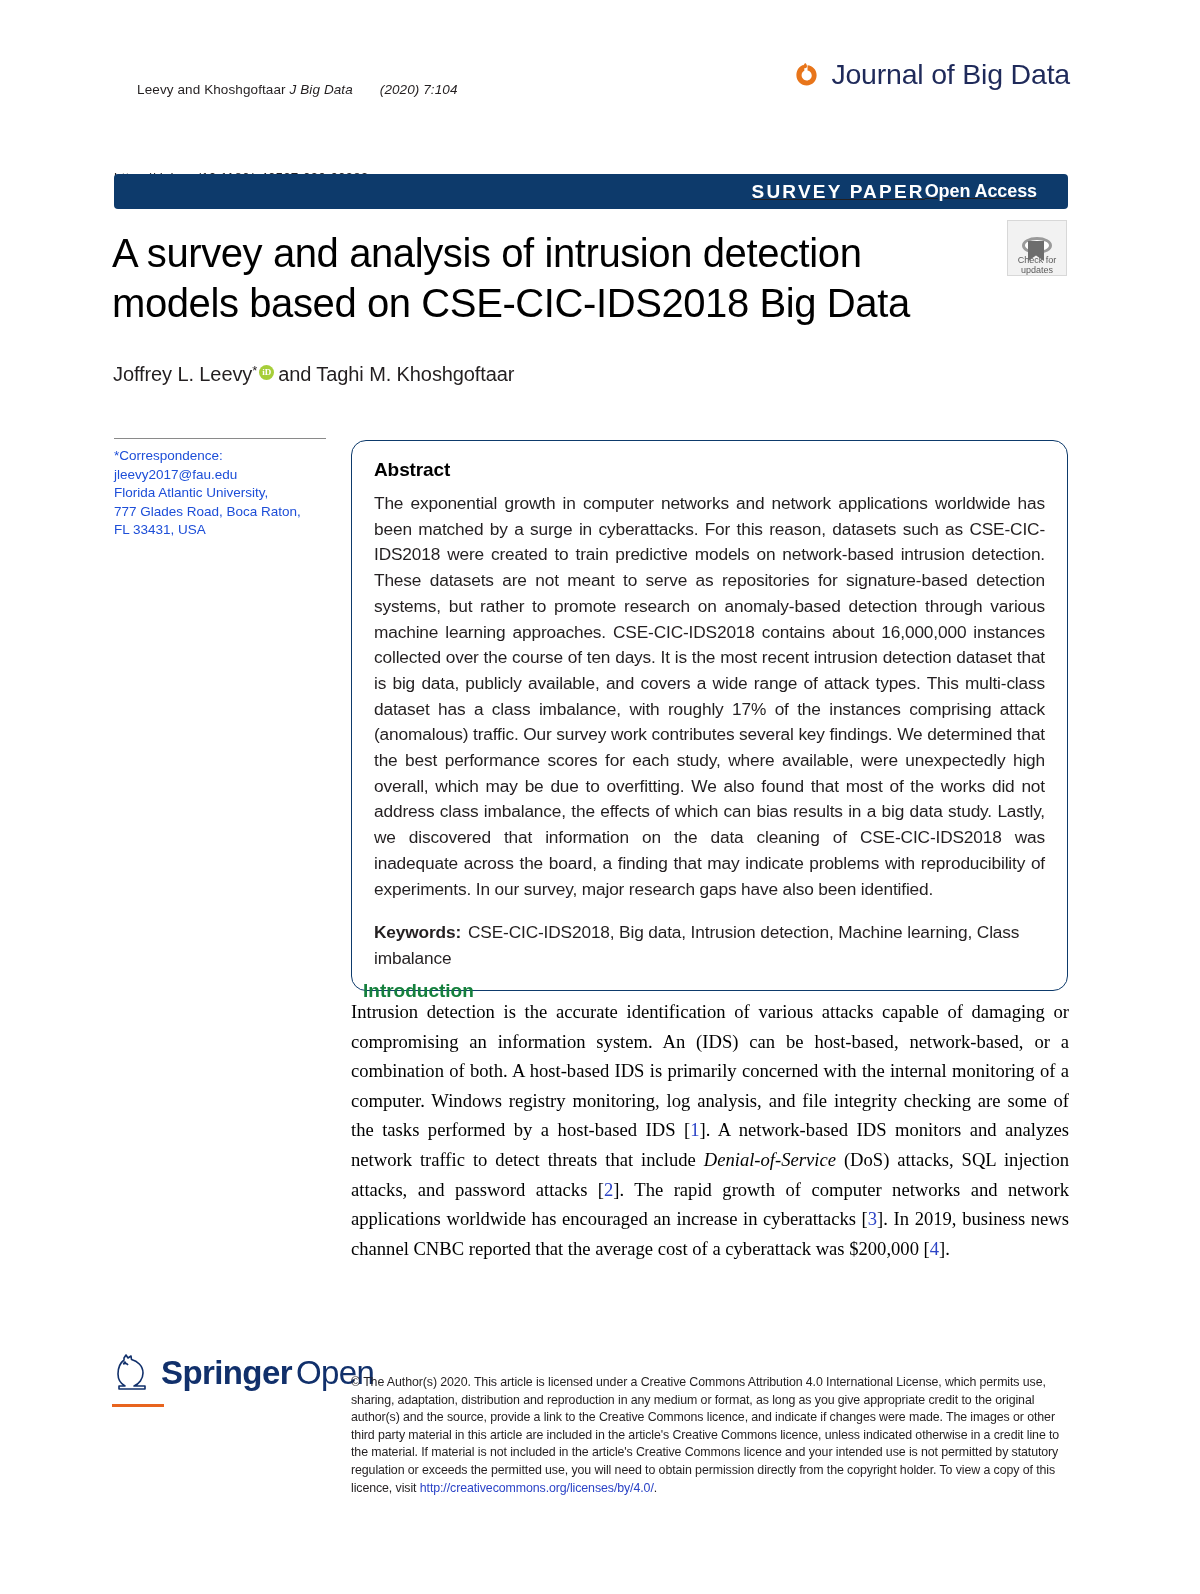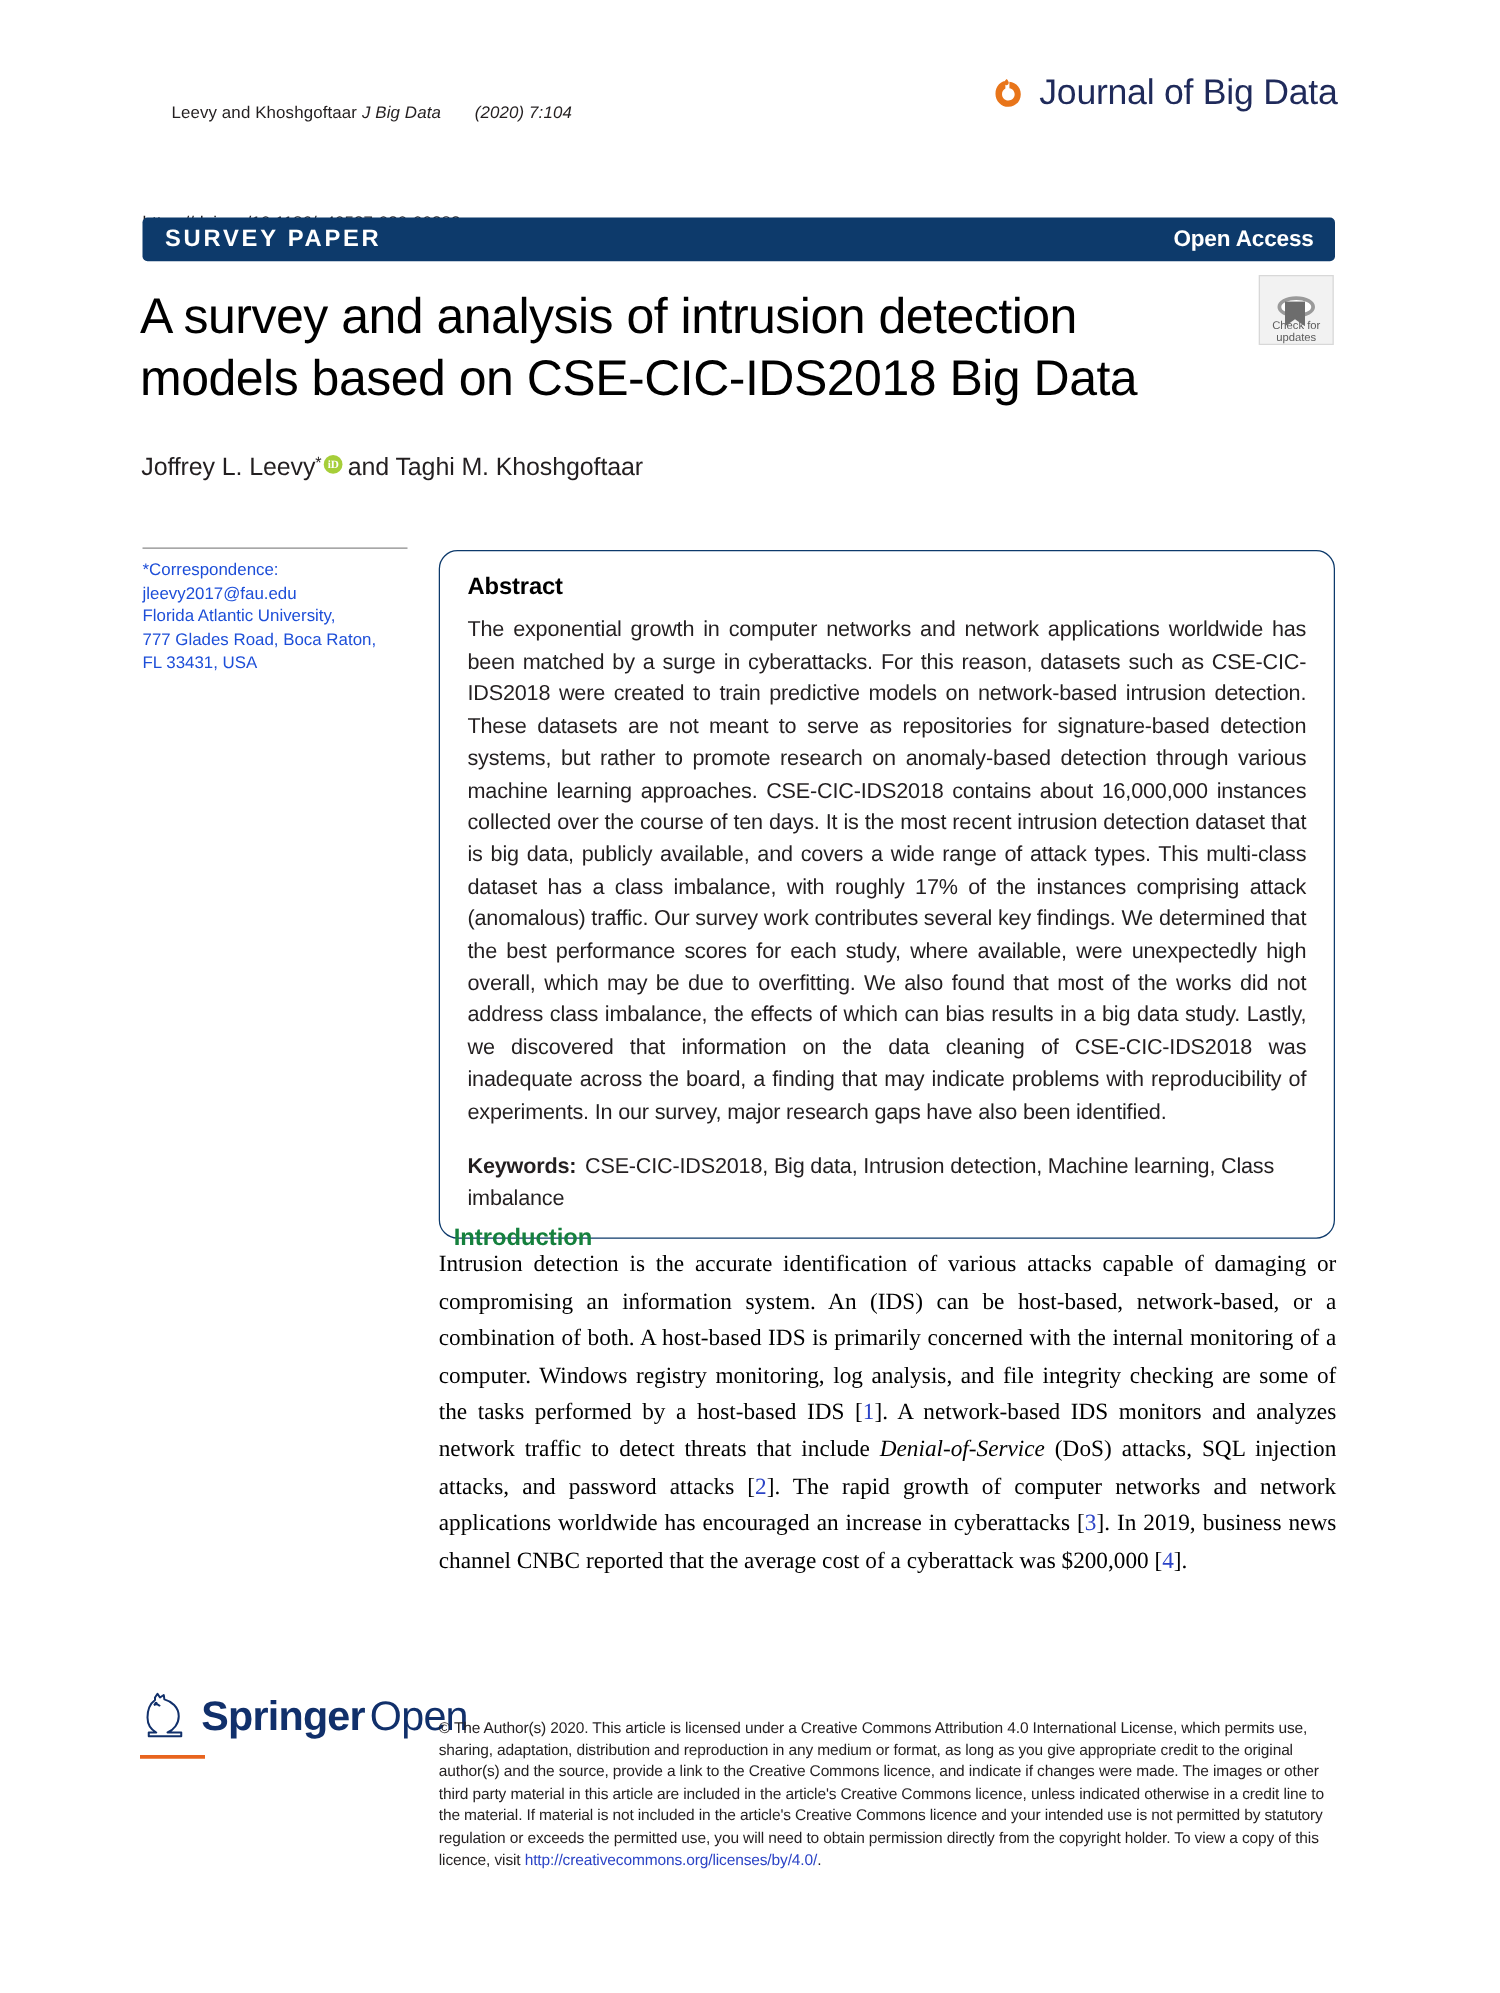--- a/index.html
+++ b/index.html
@@ -64,23 +64,24 @@
   .oabar {
     position: absolute;
     left: 114px;
     top: 174px;
     width: 954px;
     height: 35px;
     background: #0d3a6b;
     border-radius: 4px;
     display: flex;
     align-items: center;
-    justify-content: space-between;
+    justify-content: flex-end;
     box-sizing: border-box;
-    padding: 0 17px 0 18px;
+    padding: 0 31px 0 18px;
+    text-decoration: underline;
   }
   .oabar-left {
     color: #ffffff;
     font-size: 19px;
     font-weight: bold;
     letter-spacing: 2.2px;
   }
   .oabar-right {
     color: #ffffff;
     font-size: 18px;

